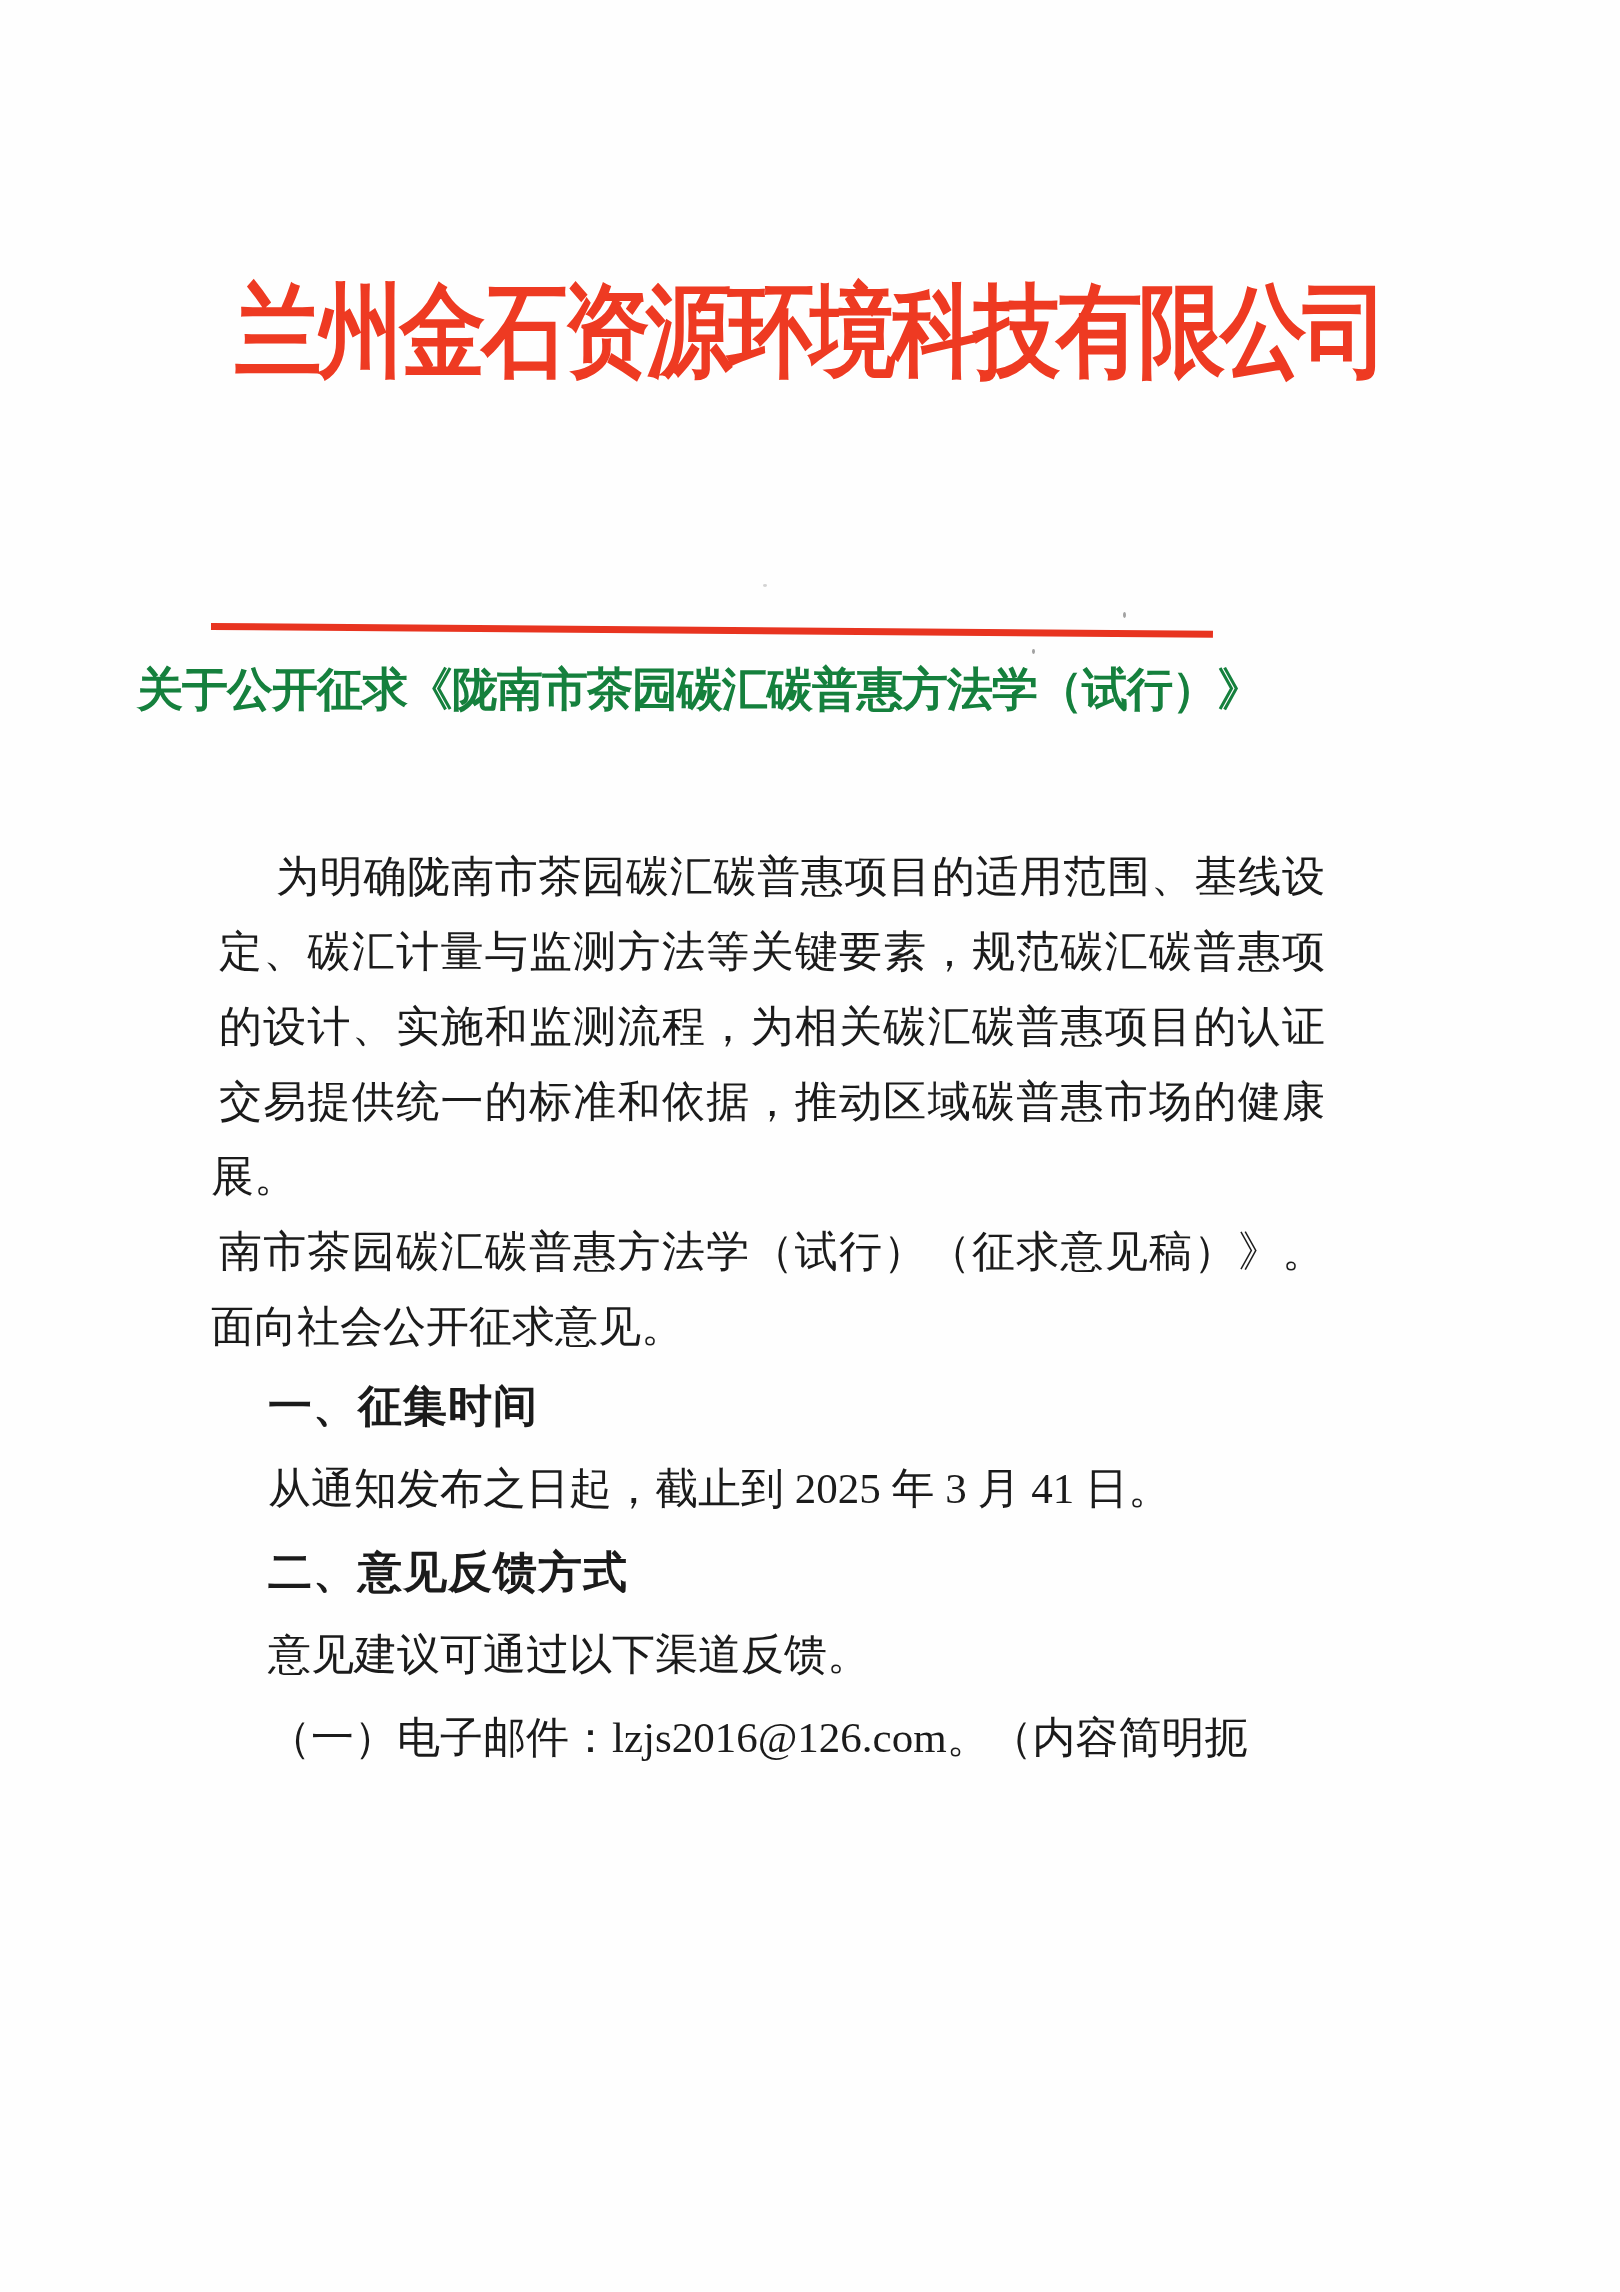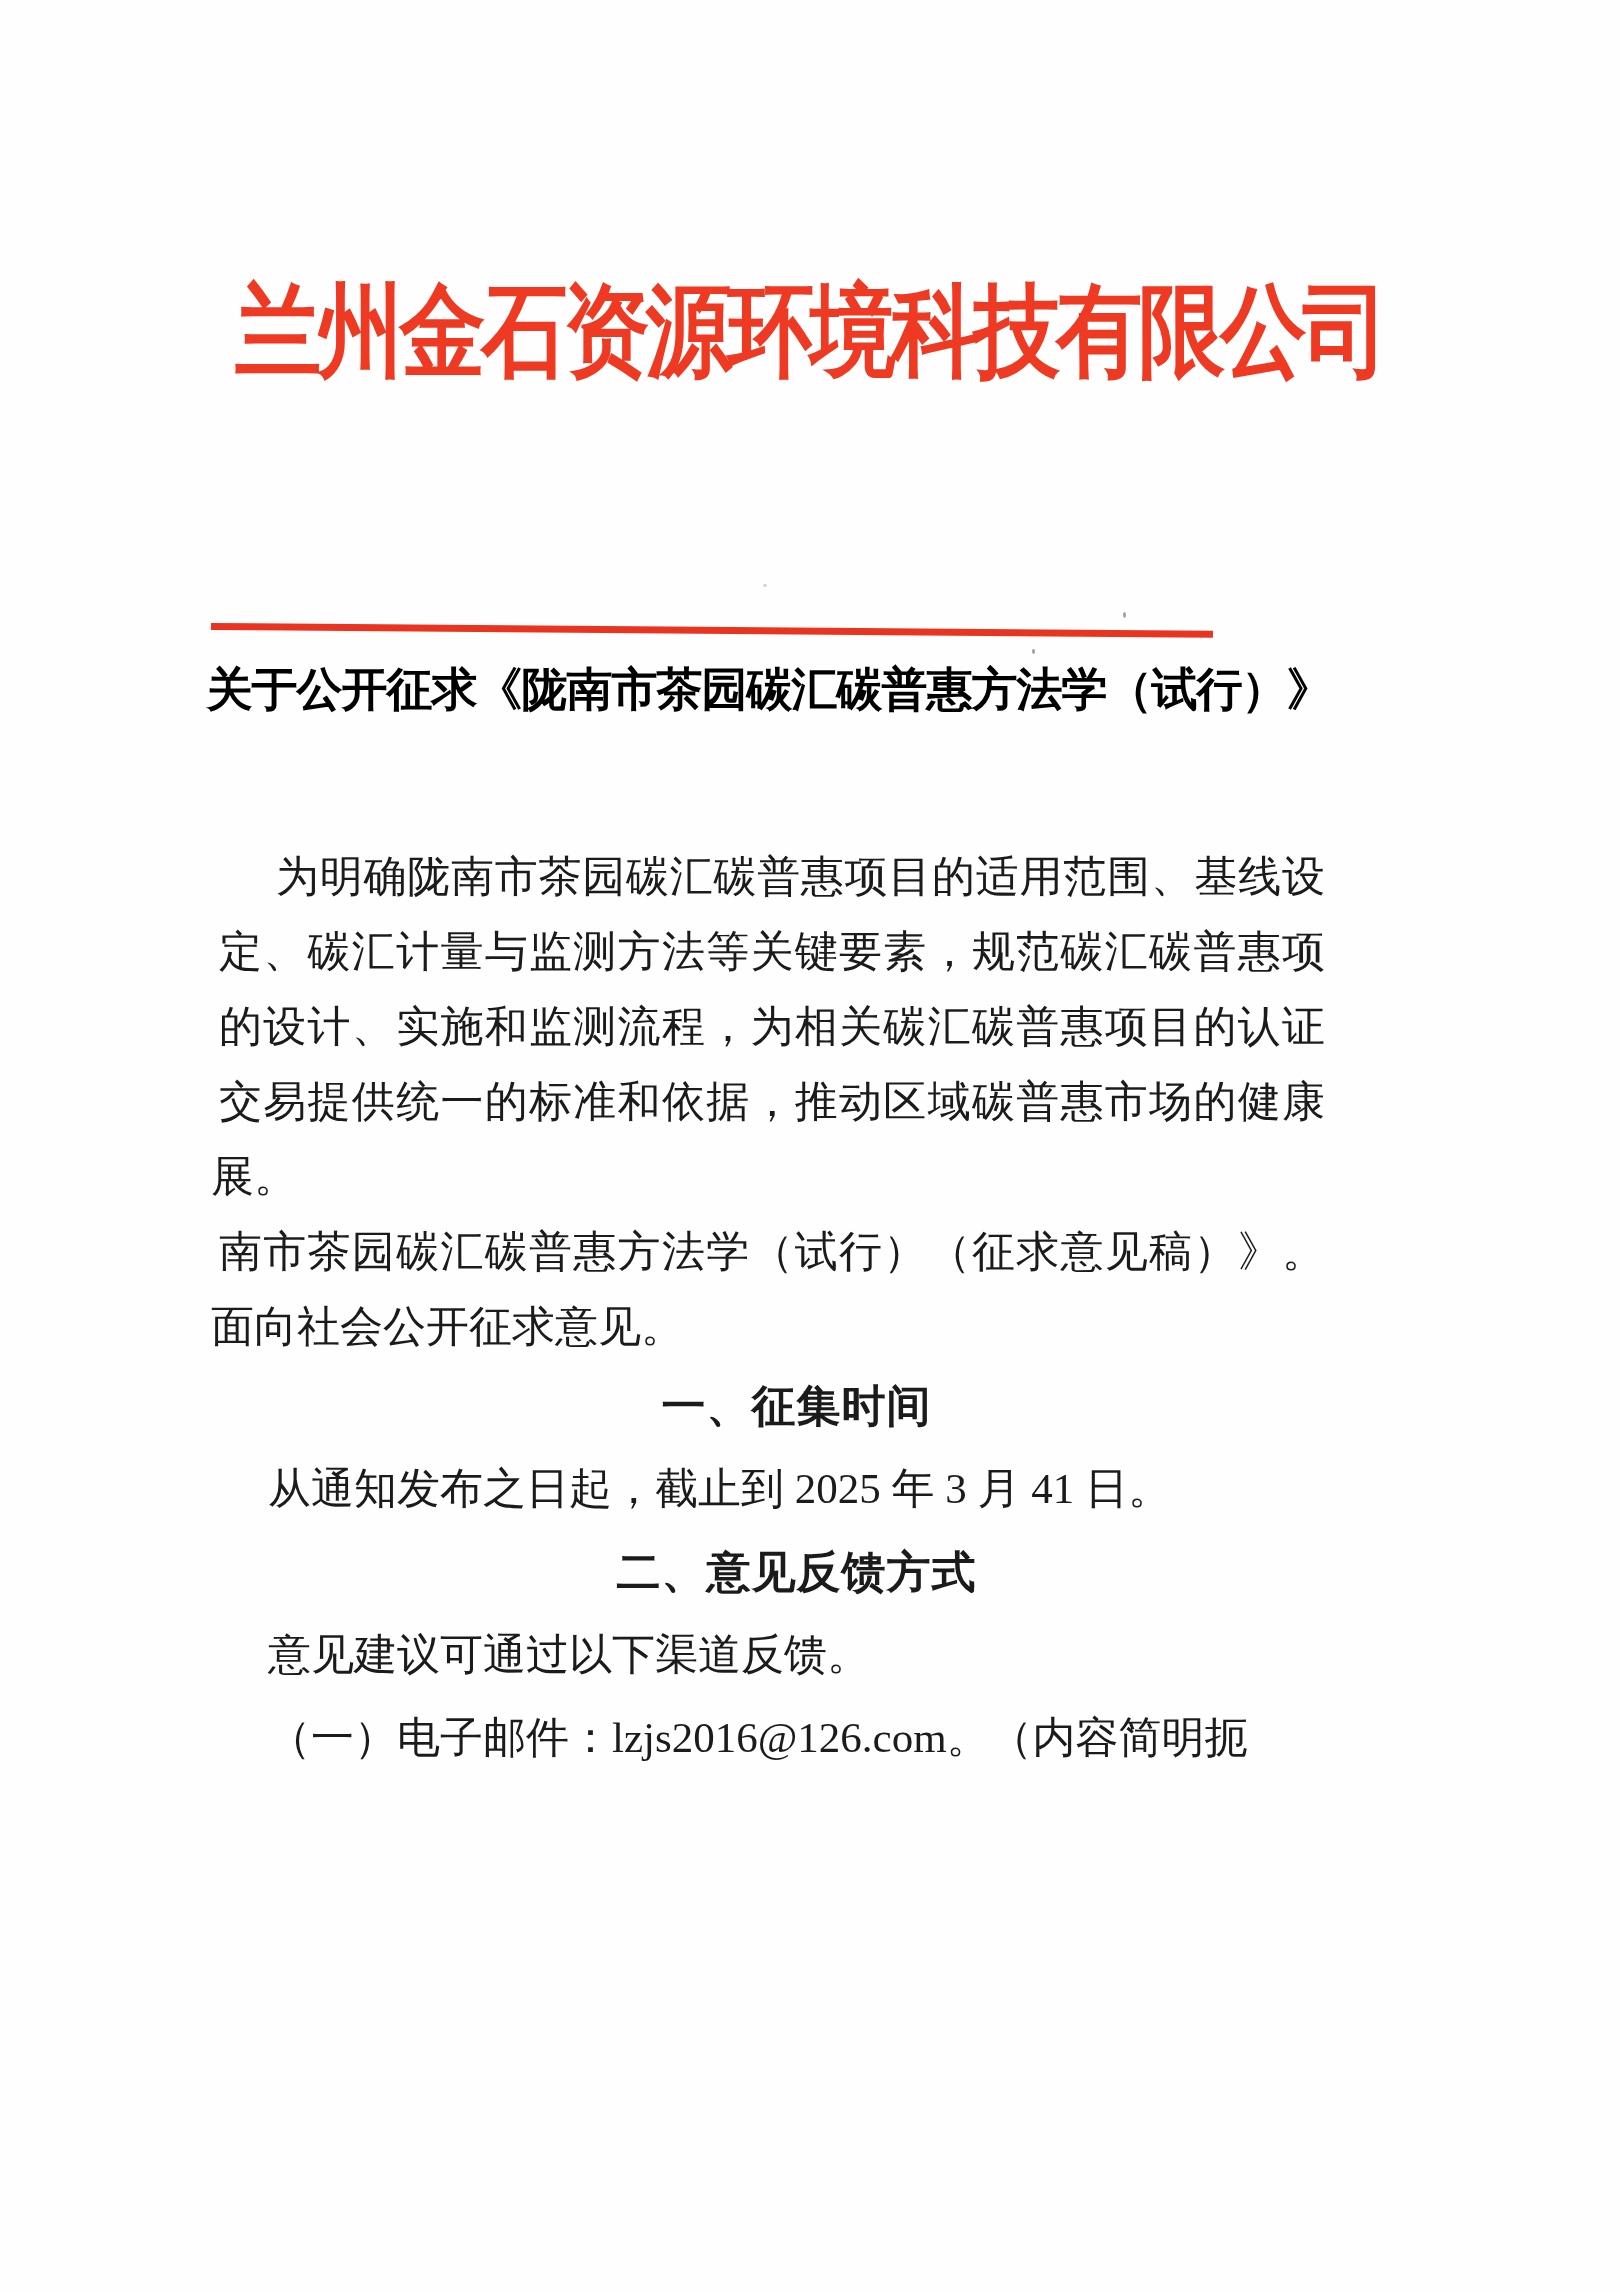--- a/index.html
+++ b/index.html
@@ -39,25 +39,24 @@
     height: 6.9px;
     background: var(--red-rule, #e83420);
     transform: rotate(0.45deg);
     transform-origin: left center;
   }
   .doc-title {
     position: absolute;
     top: 643px;
     left: 137px;
     width: 1264px;
-    text-align: center;
     font-weight: 700;
     font-size: 46px;
     line-height: 94px;
-    color: #000000;
+    color: #15803d;
     letter-spacing: -1px;
   }
   .body-block {
     position: absolute;
     top: 839px;
     left: 211px;
     width: 1114px;
     font-size: 43px;
     color: #1b1b1b;
   }
@@ -77,21 +76,20 @@
   }
   .bline.sect {
     height: 83px;
     line-height: 83px;
   }
   .bline.heading {
     font-family: "Liberation Sans", "DejaVu Sans", sans-serif;
     font-weight: 700;
     font-size: 44px;
     letter-spacing: 1px;
-    text-align: center;
   }
   .speck {
     position: absolute;
     background: #555;
     border-radius: 50%;
     opacity: 0.55;
   }
   .speck-1 { top: 612px; left: 1123px; width: 2.9px; height: 5.9px; }
   .speck-2 { top: 649px; left: 1032px; width: 2.9px; height: 4.9px; }
   .speck-3 { top: 584px; left: 763px;  width: 3.9px; height: 2.9px; opacity: 0.25; }

